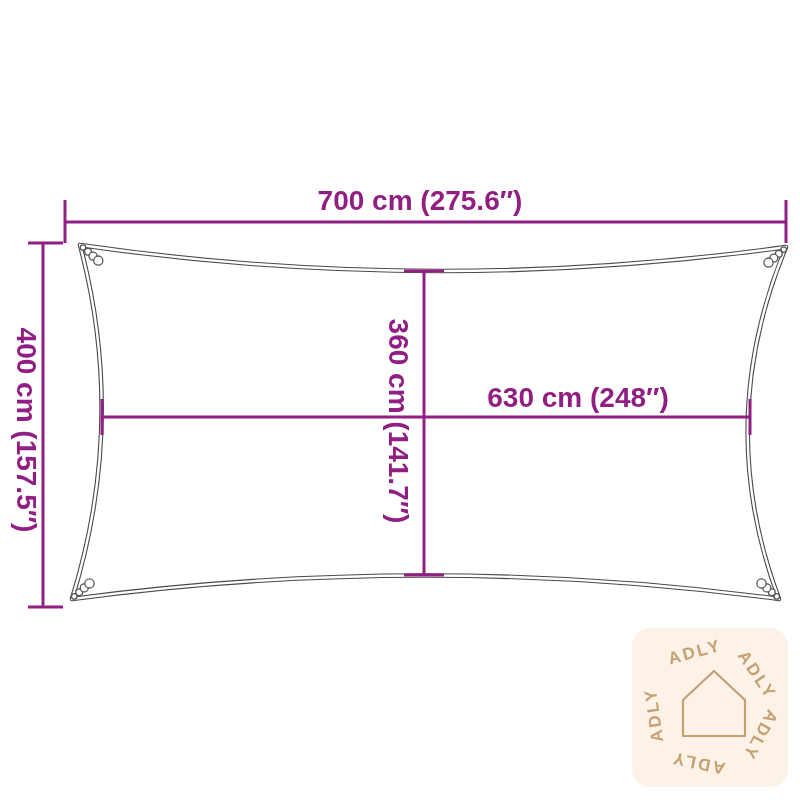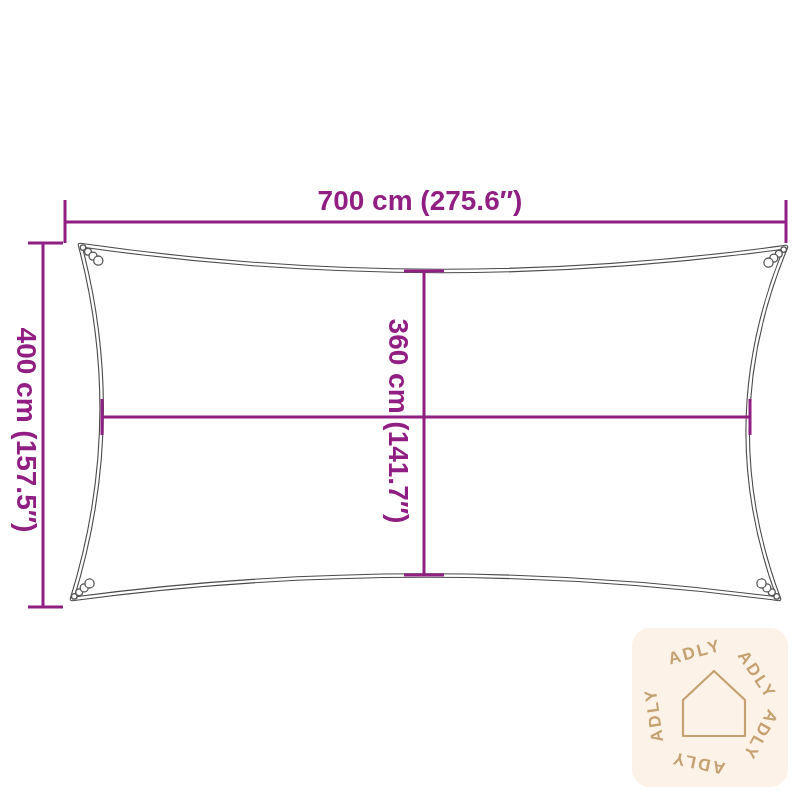--- a/index.html
+++ b/index.html
@@ -84,20 +84,21 @@
       <line x1="750" y1="399" x2="750" y2="435"></line>
     </g>
   </svg>
 
   <div class="dim-label h" style="left:420px;top:201px;">700 cm (275.6″)</div>
 
   <div class="dim-label v" style="left:26px;top:430px;">400 cm (157.5″)</div>
 
   <div class="dim-label v" style="left:398px;top:421px;">360 cm (141.7″)</div>
 
+  <div class="dim-label h" style="left:578px;top:398px;">630 cm (248″)</div>
 
   <div id="watermark-badge">
     <svg width="156" height="159" viewBox="0 0 156 159" style="position:absolute;left:0;top:0;">
       <path d="M82,43 L113,72 L113,108 L51,108 L51,72 Z" fill="none" stroke="#c5a172" stroke-width="2.2" stroke-linejoin="round"></path>
     </svg>
     <span class="wm-word w1">ADLY</span>
     <span class="wm-word w2">ADLY</span>
     <span class="wm-word w3">ADLY</span>
     <span class="wm-word w4">ADLY</span>
     <span class="wm-word w5">ADLY</span>

